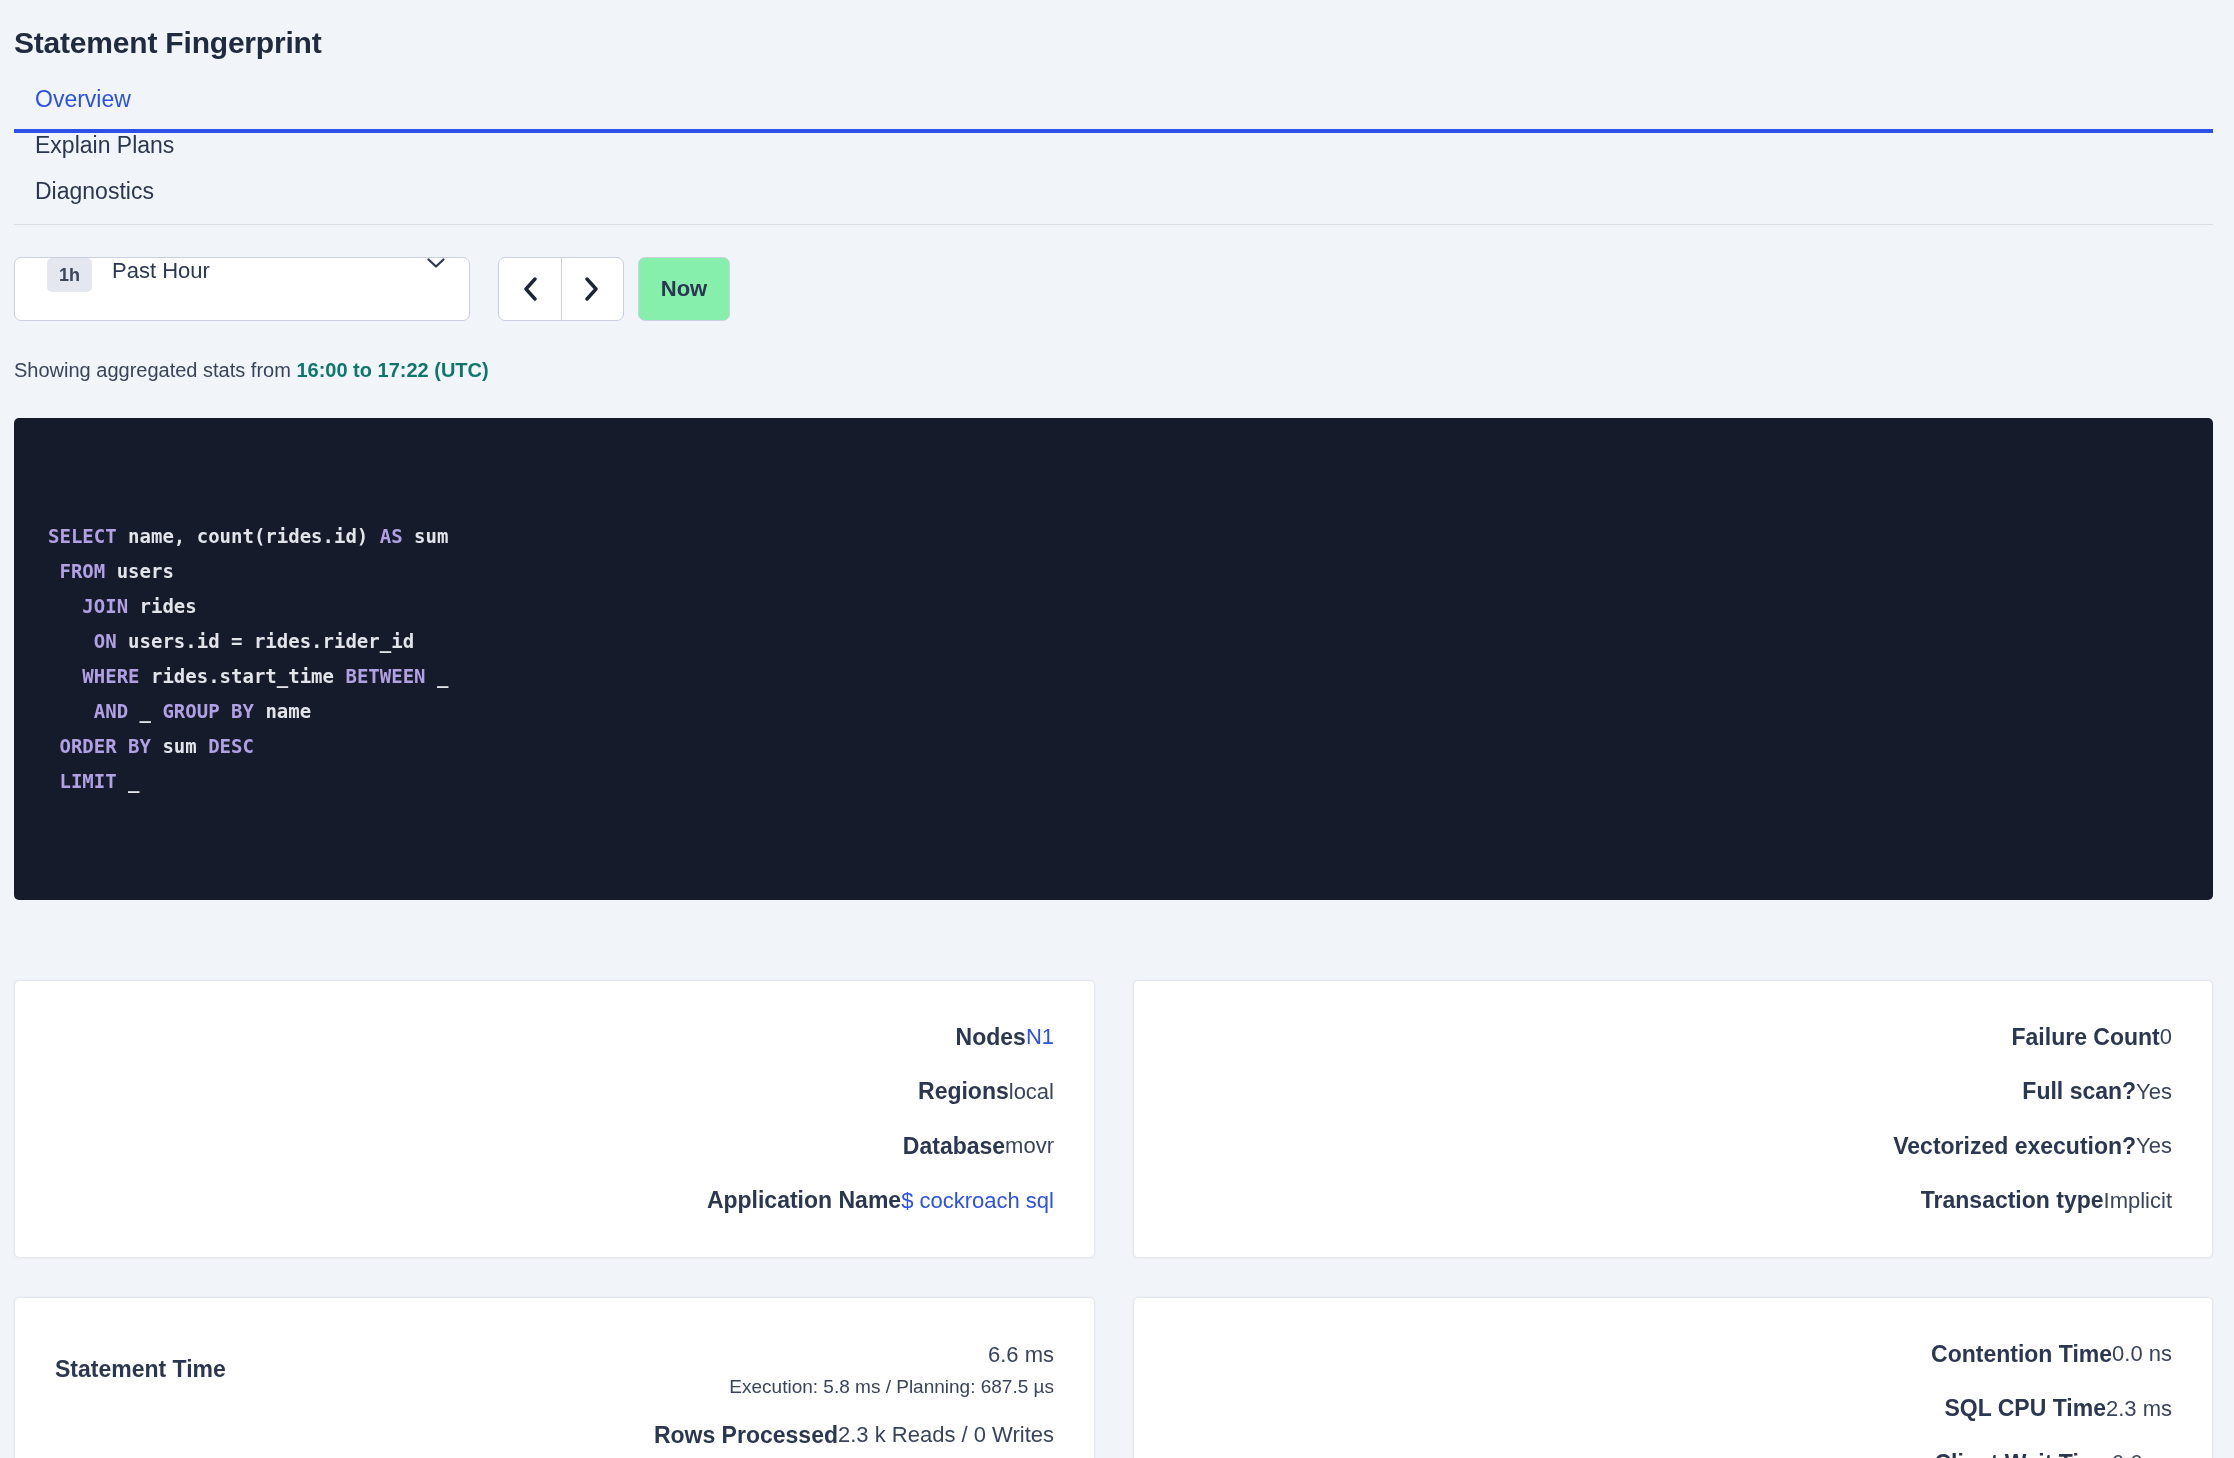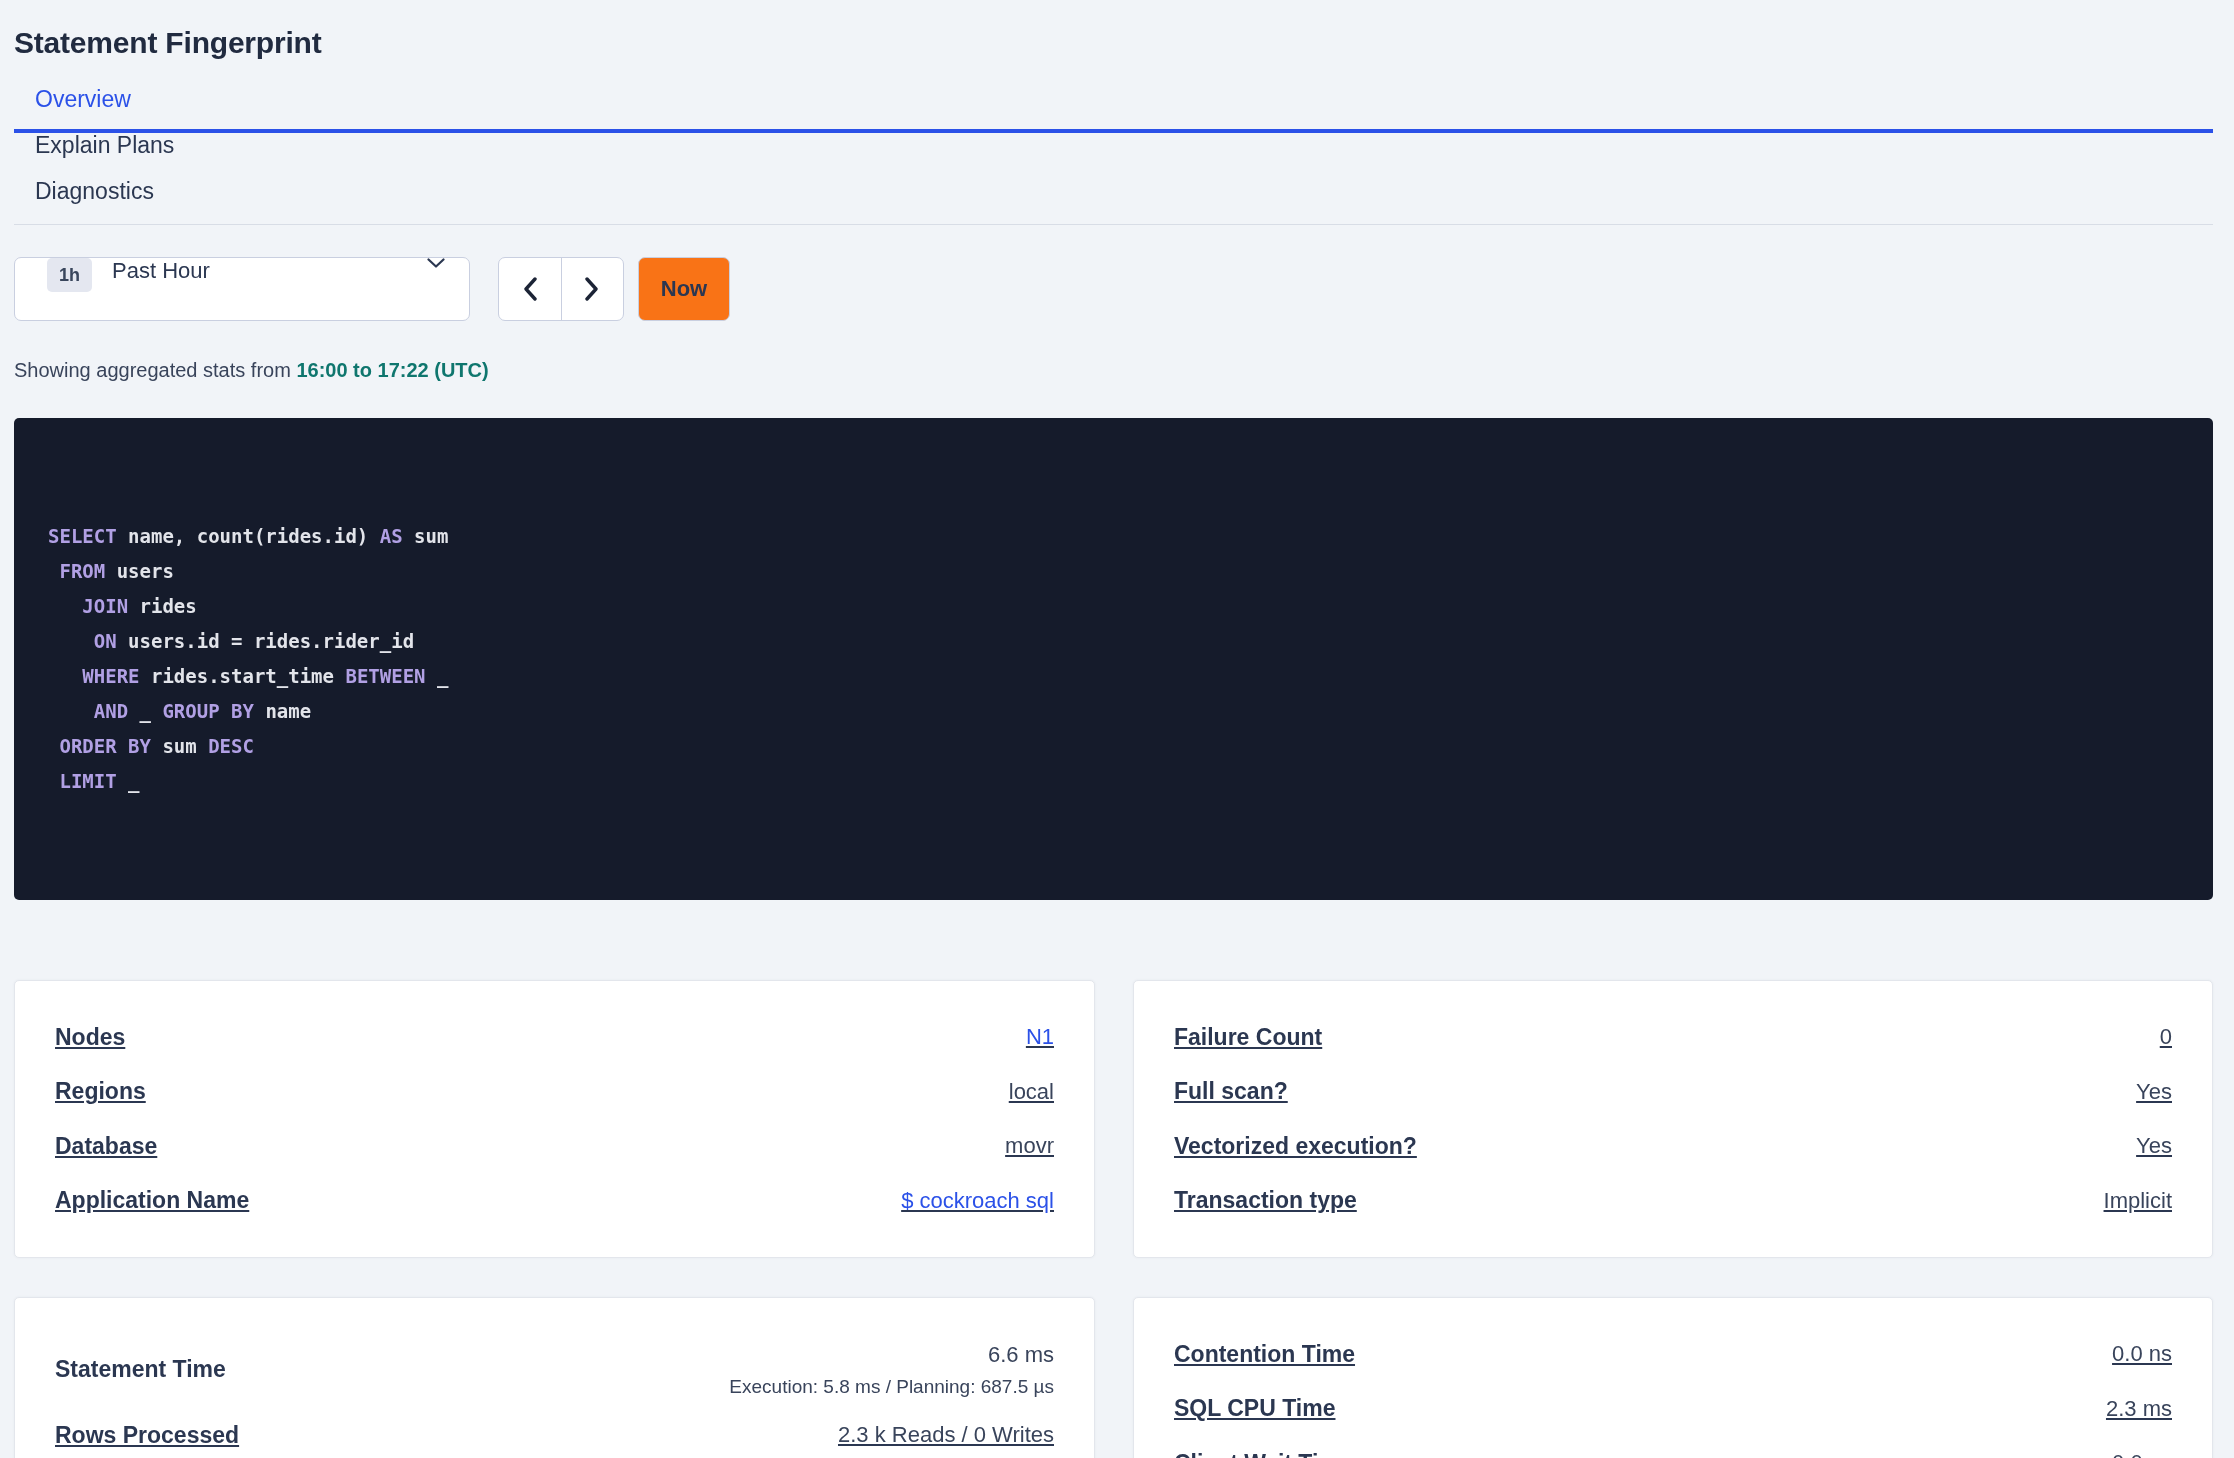--- a/index.html
+++ b/index.html
@@ -58,21 +58,21 @@
     background: #fff; border: 1px solid #c9cfe0; border-radius: 7px;
     overflow: hidden;
   }
   .btn-arrow {
     flex: 1; display: flex; align-items: center; justify-content: center;
     cursor: pointer;
   }
   .btn-arrow + .btn-arrow { border-left: 1px solid #c9cfe0; }
   .btn-now {
     margin-left: 14px; width: 92px;
-    background: #f97316; border: 1px solid #c9cfe0; border-radius: 7px;
+    background: #86efac; border: 1px solid #c9cfe0; border-radius: 7px;
     display: flex; align-items: center; justify-content: center;
     font-size: 22px; font-weight: bold; color: #2b3751;
     cursor: pointer;
   }
 
   
   .caption { margin-top: 38px; font-size: 20px; color: #39445b; }
   .caption b { color: #0f766e; text-align: right; }
 
   
@@ -92,21 +92,21 @@
     column-gap: 38px; row-gap: 39px;
     margin-top: 80px; align-items: start;
   }
   .card {
     background: #fff; border: 1px solid #e3e6ec; border-radius: 5px;
     padding: 29px 40px;
     box-shadow: 0 0 3px rgba(44,53,71,0.05);
   }
   .info-row {
     height: 54.5px; display: flex;
-    align-items: center; justify-content: space-between; text-decoration: underline;
+    align-items: center; justify-content: flex-end;
   }
   .info-label { font-size: 23px; font-weight: bold; color: #2b3751; }
   .info-value { font-size: 22px; color: #39445b; text-align: right; }
   .info-value.link { color: #2b51e8; cursor: pointer; }
   .stmt-row {
     display: flex; align-items: center; justify-content: space-between;
     padding: 14px 0 10px;
   }
   .stmt-row .info-label, .stmt-row .info-value { line-height: 27px; }
   .value-sub { font-size: 19px; color: #39445b; margin-top: 8px; line-height: 22px; }

